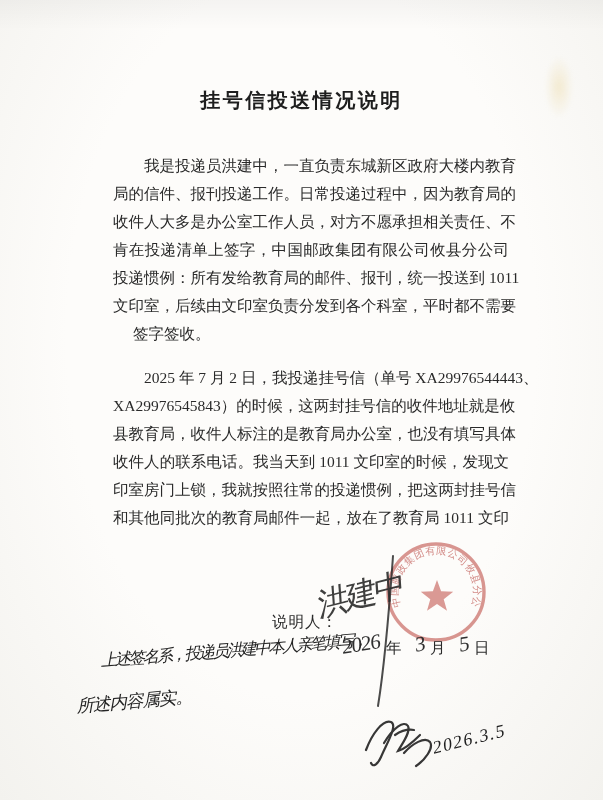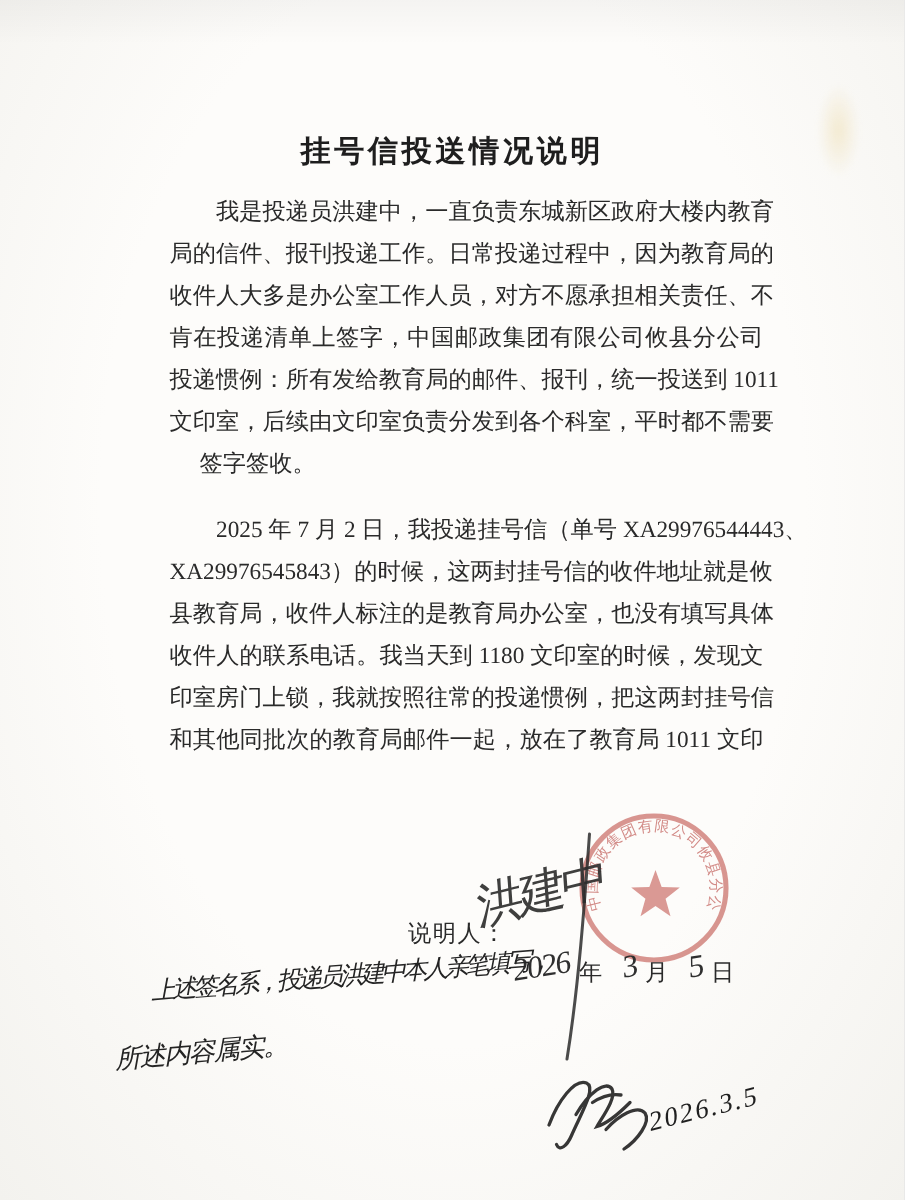--- a/index.html
+++ b/index.html
@@ -27,21 +27,21 @@
     filter:blur(2px);
     pointer-events:none;
   }
   .title{
     position:absolute;left:0;top:74px;width:100%;
     text-align:center;
     font-size:20px;font-weight:bold;letter-spacing:2.5px;
     color:#1e1e1e;
   }
   .body-text{
-    position:absolute;left:113px;top:128px;width:396px;
+    position:absolute;left:113px;top:152px;width:396px;
     font-size:15.5px;line-height:28px;color:#2a2a2a;
   }
   .para{margin:0;}
   .para + .para{margin-top:16px;}
   .line{
     text-align:justify;
     text-align-last:justify;
     white-space:nowrap;
   }
   .line.first{text-indent:2em;}
@@ -118,21 +118,21 @@
       <div class="line">收件人大多是办公室工作人员，对方不愿承担相关责任、不</div>
       <div class="line">肯在投递清单上签字，中国邮政集团有限公司攸县分公司</div>
       <div class="line">投递惯例：所有发给教育局的邮件、报刊，统一投送到 1011</div>
       <div class="line">文印室，后续由文印室负责分发到各个科室，平时都不需要</div>
       <div class="line last">签字签收。</div>
     </div>
     <div class="para">
       <div class="line first">2025 年 7 月 2 日，我投递挂号信（单号 XA29976544443、</div>
       <div class="line">XA29976545843）的时候，这两封挂号信的收件地址就是攸</div>
       <div class="line">县教育局，收件人标注的是教育局办公室，也没有填写具体</div>
-      <div class="line">收件人的联系电话。我当天到 1180 文印室的时候，发现文</div>
+      <div class="line">收件人的联系电话。我当天到 1011 文印室的时候，发现文</div>
       <div class="line">印室房门上锁，我就按照往常的投递惯例，把这两封挂号信</div>
       <div class="line">和其他同批次的教育局邮件一起，放在了教育局 1011 文印</div>
     </div>
   </div>
 
   <span class="sign-label">说明人：</span>
   <span class="hw sign-name">洪建中</span>
 
   <div class="date-row">
     <span class="hw hw-num">2026</span><span class="unit">年</span><span class="hw hw-num">3</span><span class="unit">月</span><span class="hw hw-num">5</span><span class="unit">日</span>

